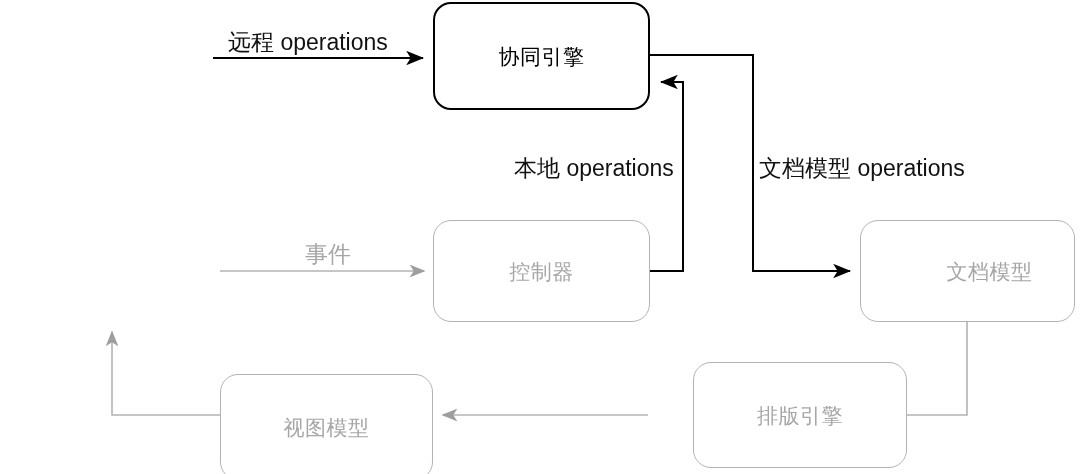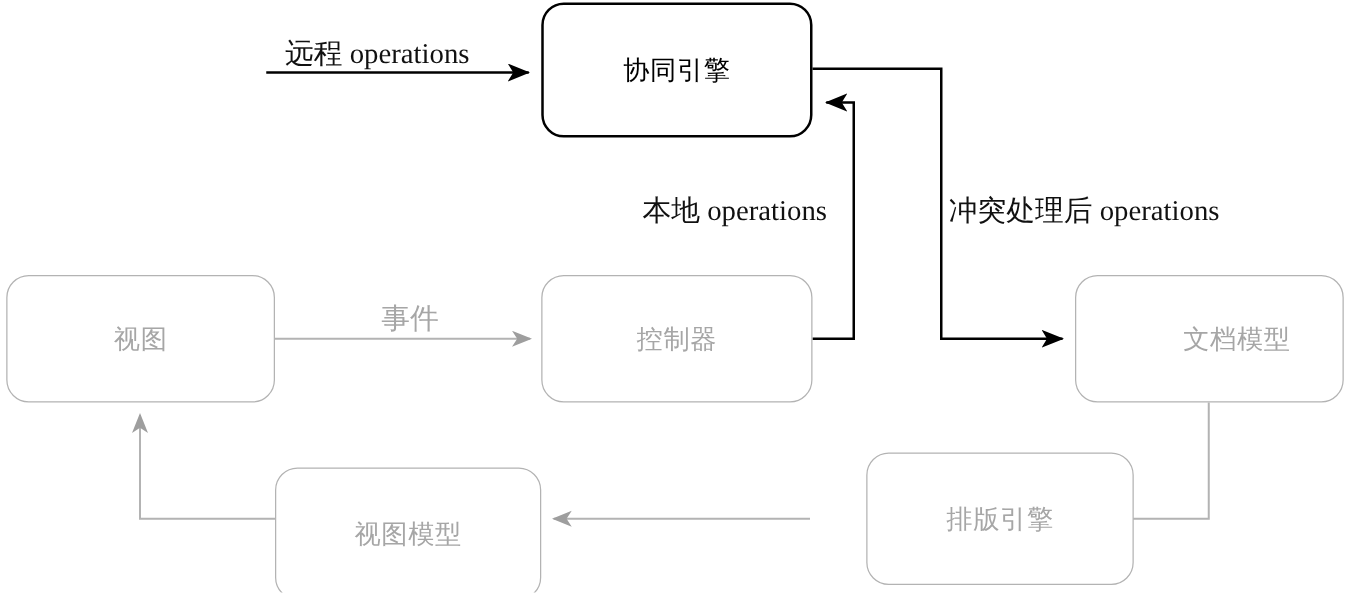--- a/index.html
+++ b/index.html
@@ -12,21 +12,20 @@
     height: 474px;
     position: relative;
     font-family: "Liberation Sans", "DejaVu Sans", sans-serif;
     overflow: hidden;
   }
   #diagram-root {
     position: absolute;
     left: 0; top: 0;
     width: 1080px;
     height: 400px;
-    font-family: Liberation Serif, serif;
   }
   svg.layer {
     position: absolute;
     left: 0; top: 0;
     width: 1080px;
     height: 474px;
   }
   .node {
     position: absolute;
     box-sizing: border-box;
@@ -108,23 +107,20 @@
 
     <g>
       <path d="M650,55 L753,55 L753,271 L850,271" fill="none" stroke="#000000" stroke-width="2" marker-end="url(#arrow-dark)"></path>
     </g>
   </svg>
 
   <div class="node black" style="left:433px; top:2px; width:217px; height:108px;">
     <span class="node-label">协同引擎</span>
   </div>
 
-  <div class="node gray" style="left:5px; top:220px; width:215px; height:102px;">
-    <span class="node-label">视图</span>
-  </div>
 
   <div class="node gray" style="left:433px; top:220px; width:217px; height:102px;">
     <span class="node-label">控制器</span>
   </div>
 
   <div class="node gray" style="left:860px; top:220px; width:215px; height:102px;padding-left:44px;">
     <span class="node-label">文档模型</span>
   </div>
 
   <div class="node gray" style="left:220px; top:354px; width:213px; height:106px;margin-top:20px;">
@@ -132,17 +128,17 @@
   </div>
 
   <div class="node gray" style="left:648px; top:362px; width:214px; height:106px;margin-left:45px;">
     <span class="node-label">排版引擎</span>
   </div>
 
   <div class="edge-label dark" style="left:228px; top:31px;">远程 operations</div>
 
   <div class="edge-label dark" style="left:514px; top:157px;">本地 operations</div>
 
-  <div class="edge-label dark" style="left:759px; top:157px;">冲突处理后 operations</div>
+  <div class="edge-label dark" style="left:759px; top:157px;">文档模型 operations</div>
 
   <div class="edge-label light" style="left:305px; top:243px;">事件</div>
 
 </div>
 
 </body></html>

